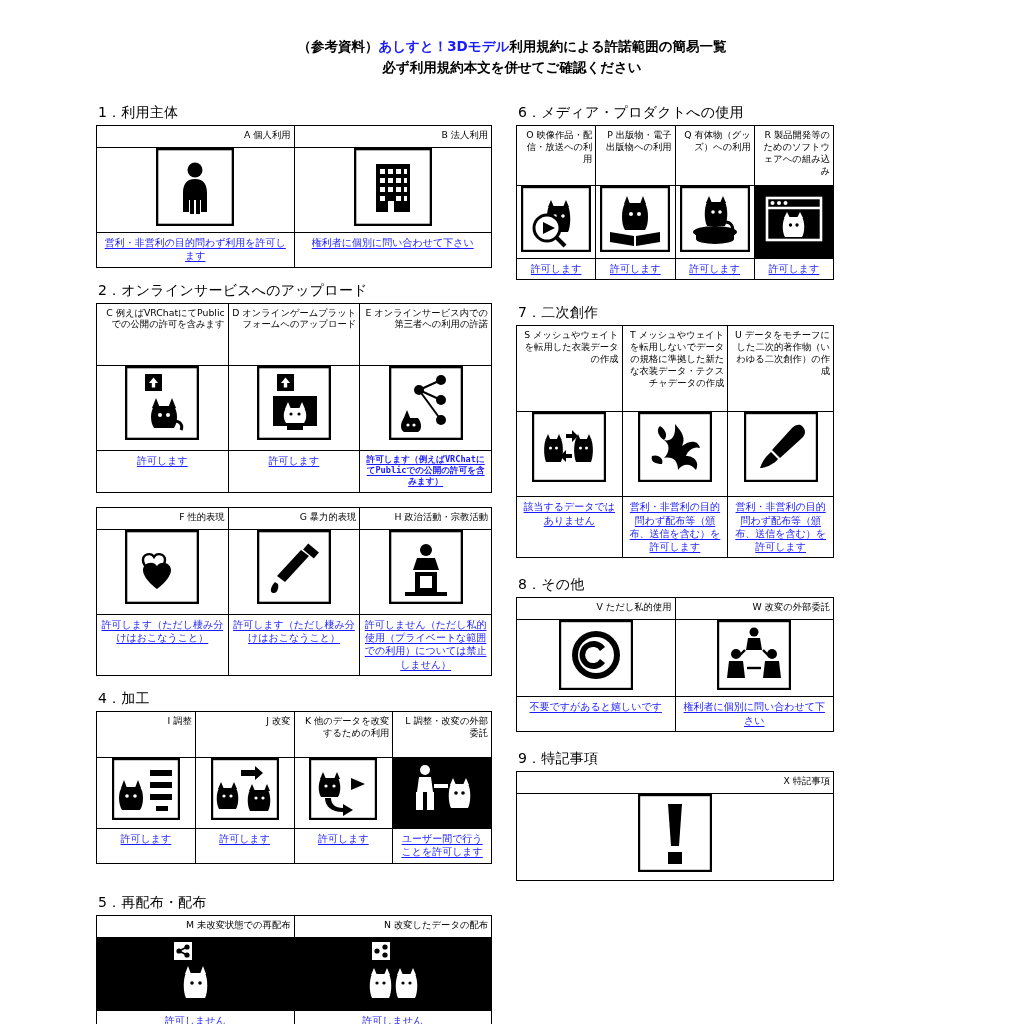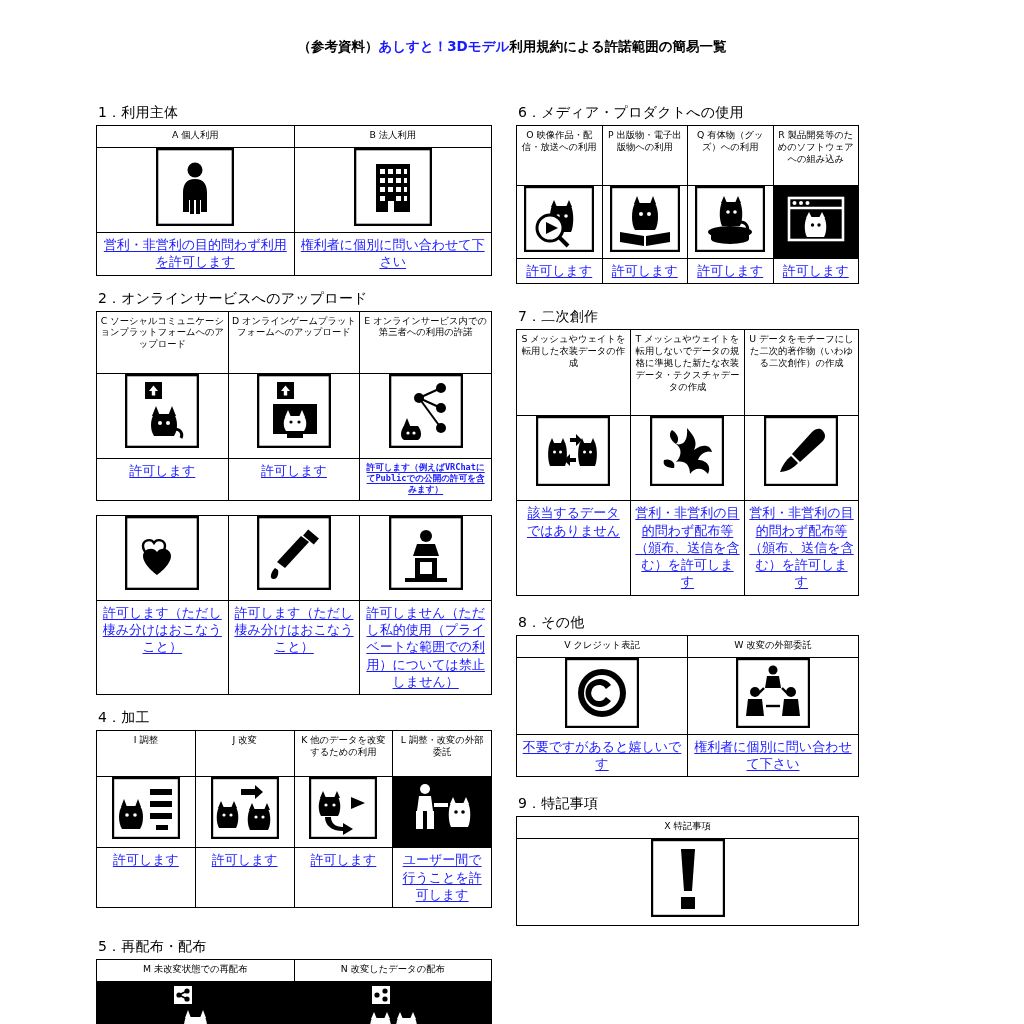--- a/index.html
+++ b/index.html
@@ -18,21 +18,21 @@
     text-align:center;
     padding-top:36px;
     line-height:1.55;
   }
   .title-line{font-size:13.5px;font-weight:bold;}
   .title-line .blue{color:#1a1aff;}
   .title-line2{font-size:13.5px;font-weight:bold;}
 
   
   .col-left{position:absolute;left:96px;top:104px;width:396px;}
-  .col-right{position:absolute;left:516px;top:104px;width:343px;}
+  .col-right{position:absolute;left:516px;top:104px;width:318px;}
 
   .section{margin-bottom:14px;}
   .sec-head{
     font-size:14px;
     margin:0 0 3px 2px;
     font-weight:normal;
     letter-spacing:0.2px;
   }
 
   table.grid{
@@ -41,33 +41,33 @@
     table-layout:fixed;
     border:1.4px solid #000;
   }
   table.grid td{
     border:1.2px solid #000;
     vertical-align:top;
     padding:0;
   }
   .hdr{
     font-size:9.3px;
-    text-align:center;
+    text-align:right;
     padding:3px 3px 4px 3px;
     line-height:1.28;
     min-height:14px;
   }
   .iconcell{
     text-align:center;
     padding:4px 0 4px 0;
     height:84px;
     vertical-align:middle;
   }
   .note{
-    font-size:13px;
+    font-size:10px;
     color:#1a1aff;
     text-align:center;
     padding:3px 4px 4px 4px;
     line-height:1.33;
     text-decoration:underline;
     text-underline-offset:1.5px;
   }
   .free{
     font-size:9.3px;
     color:#1a1aff;
@@ -83,20 +83,21 @@
   .ic{display:inline-block;line-height:0;}
   svg{display:block;}
 </style>
 </head>
 <body>
 
 <div class="page">
 
   <div class="title-block">
     <div class="title-line"><span>（参考資料）</span><span class="blue">あしすと！3Dモデル</span><span>利用規約による許諾範囲の簡易一覧</span></div>
+    <div class="title-line2">必ず利用規約本文を併せてご確認ください</div>
   </div>
 
   <div class="col-left">
 
     <div class="section">
       <div class="sec-head">1．利用主体</div>
       <table class="grid">
         <tbody>
             <tr>
           <td style="width:50%">
@@ -156,21 +157,21 @@
       </tbody>
         </table>
     </div>
 
     <div class="section">
       <div class="sec-head">2．オンラインサービスへのアップロード</div>
       <table class="grid">
         <tbody>
             <tr>
           <td style="width:33.33%">
-                <div class="hdr" style="height:54px">C  ソーシャルコミュニケーションプラットフォームへのアップロード</div>
+                <div class="hdr" style="height:54px">C  例えばVRChatにてPublicでの公開の許可を含みます</div>
               </td>
           <td style="width:33.33%">
                 <div class="hdr" style="height:54px">D  オンラインゲームプラットフォームへのアップロード</div>
               </td>
           <td style="width:33.34%">
                 <div class="hdr" style="height:54px">E  オンラインサービス内での第三者への利用の許諾</div>
               </td>
         </tr>
         <tr>
           <td class="iconcell">
@@ -234,20 +235,31 @@
                 <div class="note mono">許可します（例えばVRChatにてPublicでの公開の許可を含みます）</div>
               </td>
         </tr>
       </tbody>
         </table>
     </div>
 
     <div class="section">
       <table class="grid">
         <tbody>
+            <tr>
+          <td style="width:33.33%">
+                <div class="hdr">F  性的表現</div>
+              </td>
+          <td style="width:33.33%">
+                <div class="hdr">G  暴力的表現</div>
+              </td>
+          <td style="width:33.34%">
+                <div class="hdr">H  政治活動・宗教活動</div>
+              </td>
+        </tr>
         <tr>
           <td class="iconcell">
             <span class="ic">
               <svg width="74" height="74" viewBox="0 0 74 74">
                     <rect x="1" y="1" width="72" height="72" fill="#fff" stroke="#000" stroke-width="2.6"></rect>
                     <path d="M30 26 C30 20 22 18 19 23 C16 18 8 20 8 26 C8 33 19 41 19 41 C19 41 30 33 30 26 Z" transform="translate(10,4)" fill="#fff" stroke="#000" stroke-width="2.4"></path>
                     <path d="M46 40 C46 33 36 30 32 36 C28 30 18 33 18 40 C18 49 32 59 32 59 C32 59 46 49 46 40 Z" fill="#000"></path>
                   </svg>
             </span>
           </td>
@@ -637,21 +649,21 @@
       </tbody>
         </table>
     </div>
 
     <div class="section" style="margin-top:18px">
       <div class="sec-head">8．その他</div>
       <table class="grid">
         <tbody>
             <tr>
           <td style="width:50%">
-                <div class="hdr">V  クレジット表記</div>
+                <div class="hdr">V  ただし私的使用</div>
               </td>
           <td style="width:50%">
                 <div class="hdr">W  改変の外部委託</div>
               </td>
         </tr>
         <tr>
           <td class="iconcell" style="height:76px">
             <span class="ic">
               <svg width="74" height="70" viewBox="0 0 74 70">
                     <rect x="1" y="1" width="72" height="68" fill="#fff" stroke="#000" stroke-width="2.4"></rect>

